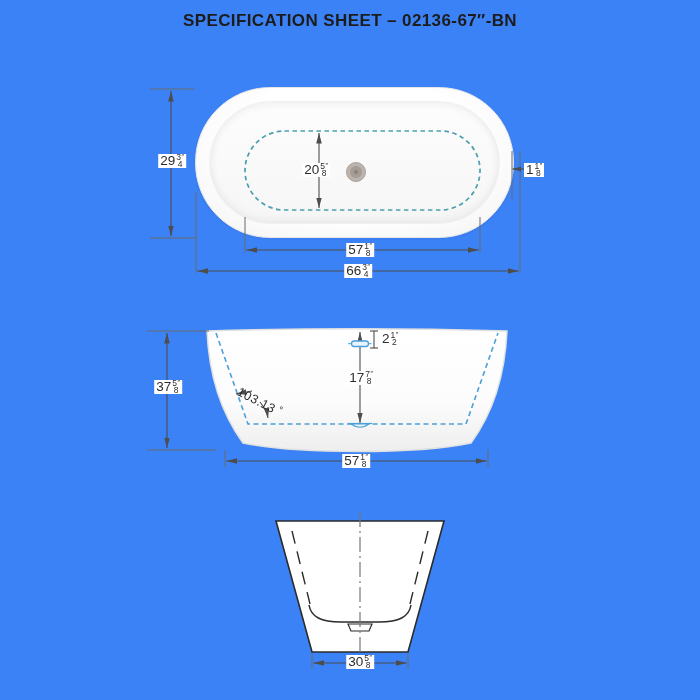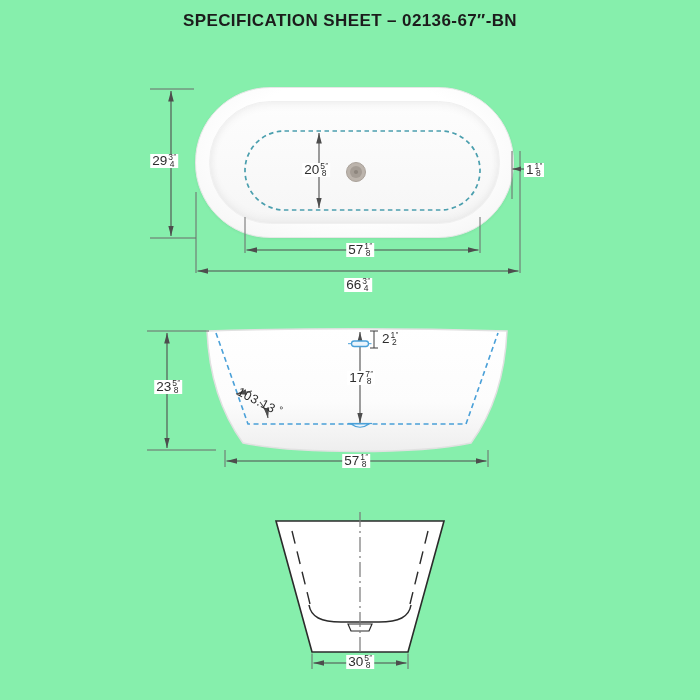--- a/index.html
+++ b/index.html
@@ -1,16 +1,16 @@
 <!DOCTYPE html>
 <html><head>
 <meta charset="utf-8">
 <style>
   html,body{margin:0;padding:0;background:#ffffff;}
-  #canvas{position:relative;width:700px;height:700px;background:#86efac;overflow:hidden;
+  #canvas{position:relative;width:700px;height:700px;background:#3b82f6;overflow:hidden;
           font-family:"Liberation Sans",sans-serif;}
   .title{position:absolute;top:11px;left:0;right:0;text-align:center;
          font-size:17px;font-weight:600;letter-spacing:.4px;color:#1c1c1c;z-index:4;}
   
   .tub-top{position:absolute;left:195px;top:87px;width:317px;height:149px;border-radius:75px;
            background:radial-gradient(ellipse at 50% 40%,#ffffff 55%,#f8f8f8 80%,#eeeeee 100%);
            border:1.5px solid #e7e7e7;box-shadow:0 1px 3px rgba(0,0,0,.05);z-index:1;}
   .tub-top-inner{position:absolute;inset:13px;border-radius:62px;
            background:linear-gradient(180deg,#fdfdfd,#f6f6f6);
            border:1px solid #f0f0f0;
@@ -122,21 +122,21 @@
       <path d="M309 605 C311 617 321 622 341 622 L379 622 C399 622 409 617 411 605" fill="none" stroke="#2b2b2b" stroke-width="1.5"></path>
       <path d="M348 624 L372 624 L369 631 L351 631 Z" fill="#ffffff" stroke="#2b2b2b" stroke-width="1.2"></path>
       <path d="M360 512 V661" stroke="#777777" stroke-width="1.2" stroke-dasharray="15 4 2 4"></path>
 
       <path d="M312 653.5 V669" stroke="#6b6b6b" stroke-width="1"></path>
       <path d="M408 653.5 V669" stroke="#6b6b6b" stroke-width="1"></path>
       <path d="M313.5 663 H406.5" stroke="#4d4d4d" stroke-width="1.1" marker-start="url(#ah)" marker-end="url(#ah)"></path>
     </g>
   </svg>
 
-  <div class="dim c" style="left:164px;top:161px">
+  <div class="dim c" style="left:172px;top:161px">
     <span>29</span>
     <span class="frac">
       <span class="ftop">
           <span>3</span>
           <span class="unit">″</span>
         </span>
       <span>4</span>
     </span>
   </div>
 
@@ -166,33 +166,33 @@
     <span>57</span>
     <span class="frac">
       <span class="ftop">
           <span>1</span>
           <span class="unit">″</span>
         </span>
       <span>8</span>
     </span>
   </div>
 
-  <div class="dim c" style="left:358px;top:285px">
+  <div class="dim c" style="left:358px;top:271px">
     <span>66</span>
     <span class="frac">
       <span class="ftop">
           <span>3</span>
           <span class="unit">″</span>
         </span>
       <span>4</span>
     </span>
   </div>
 
   <div class="dim c" style="left:168px;top:387px">
-    <span>23</span>
+    <span>37</span>
     <span class="frac">
       <span class="ftop">
           <span>5</span>
           <span class="unit">″</span>
         </span>
       <span>8</span>
     </span>
   </div>
 
   <div class="dim vy" style="left:380px;top:339px">

